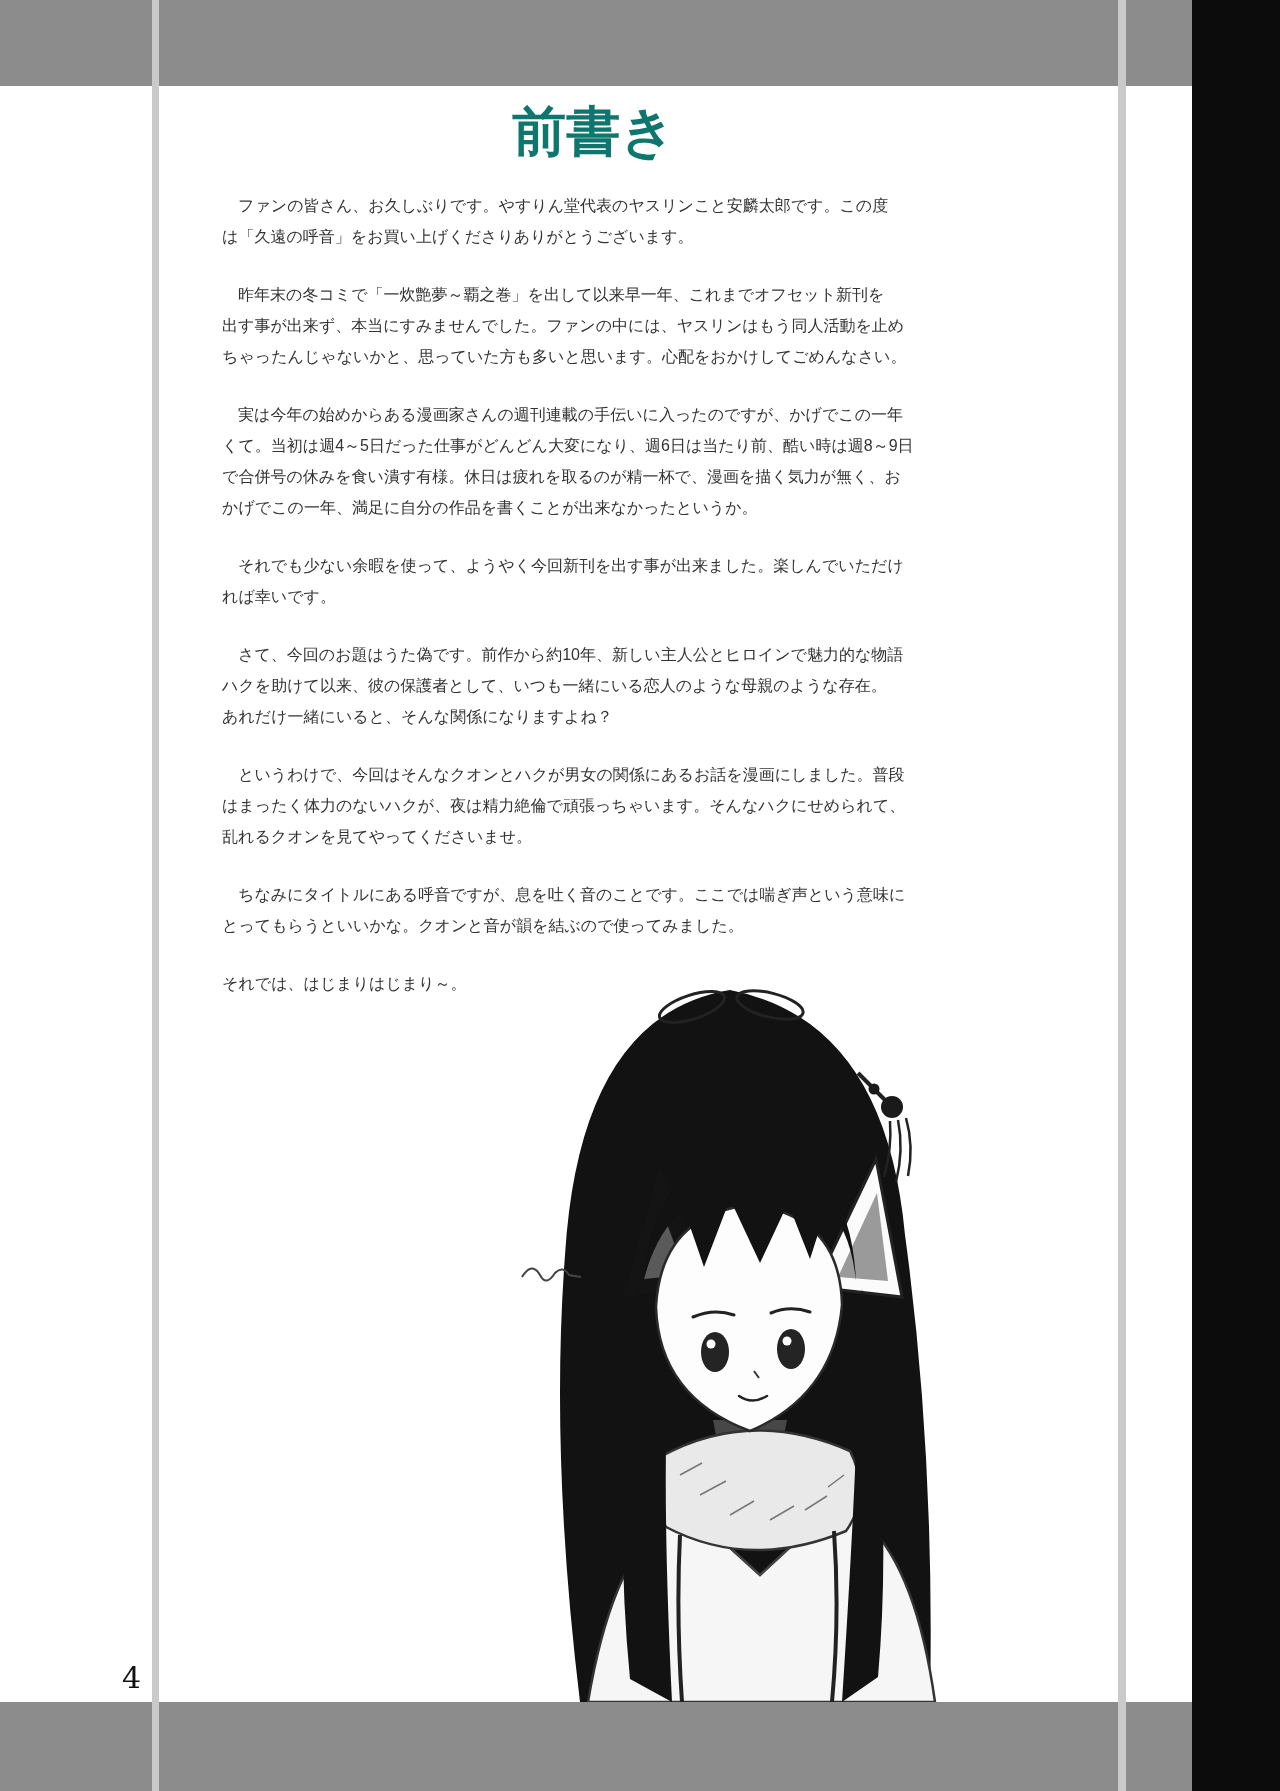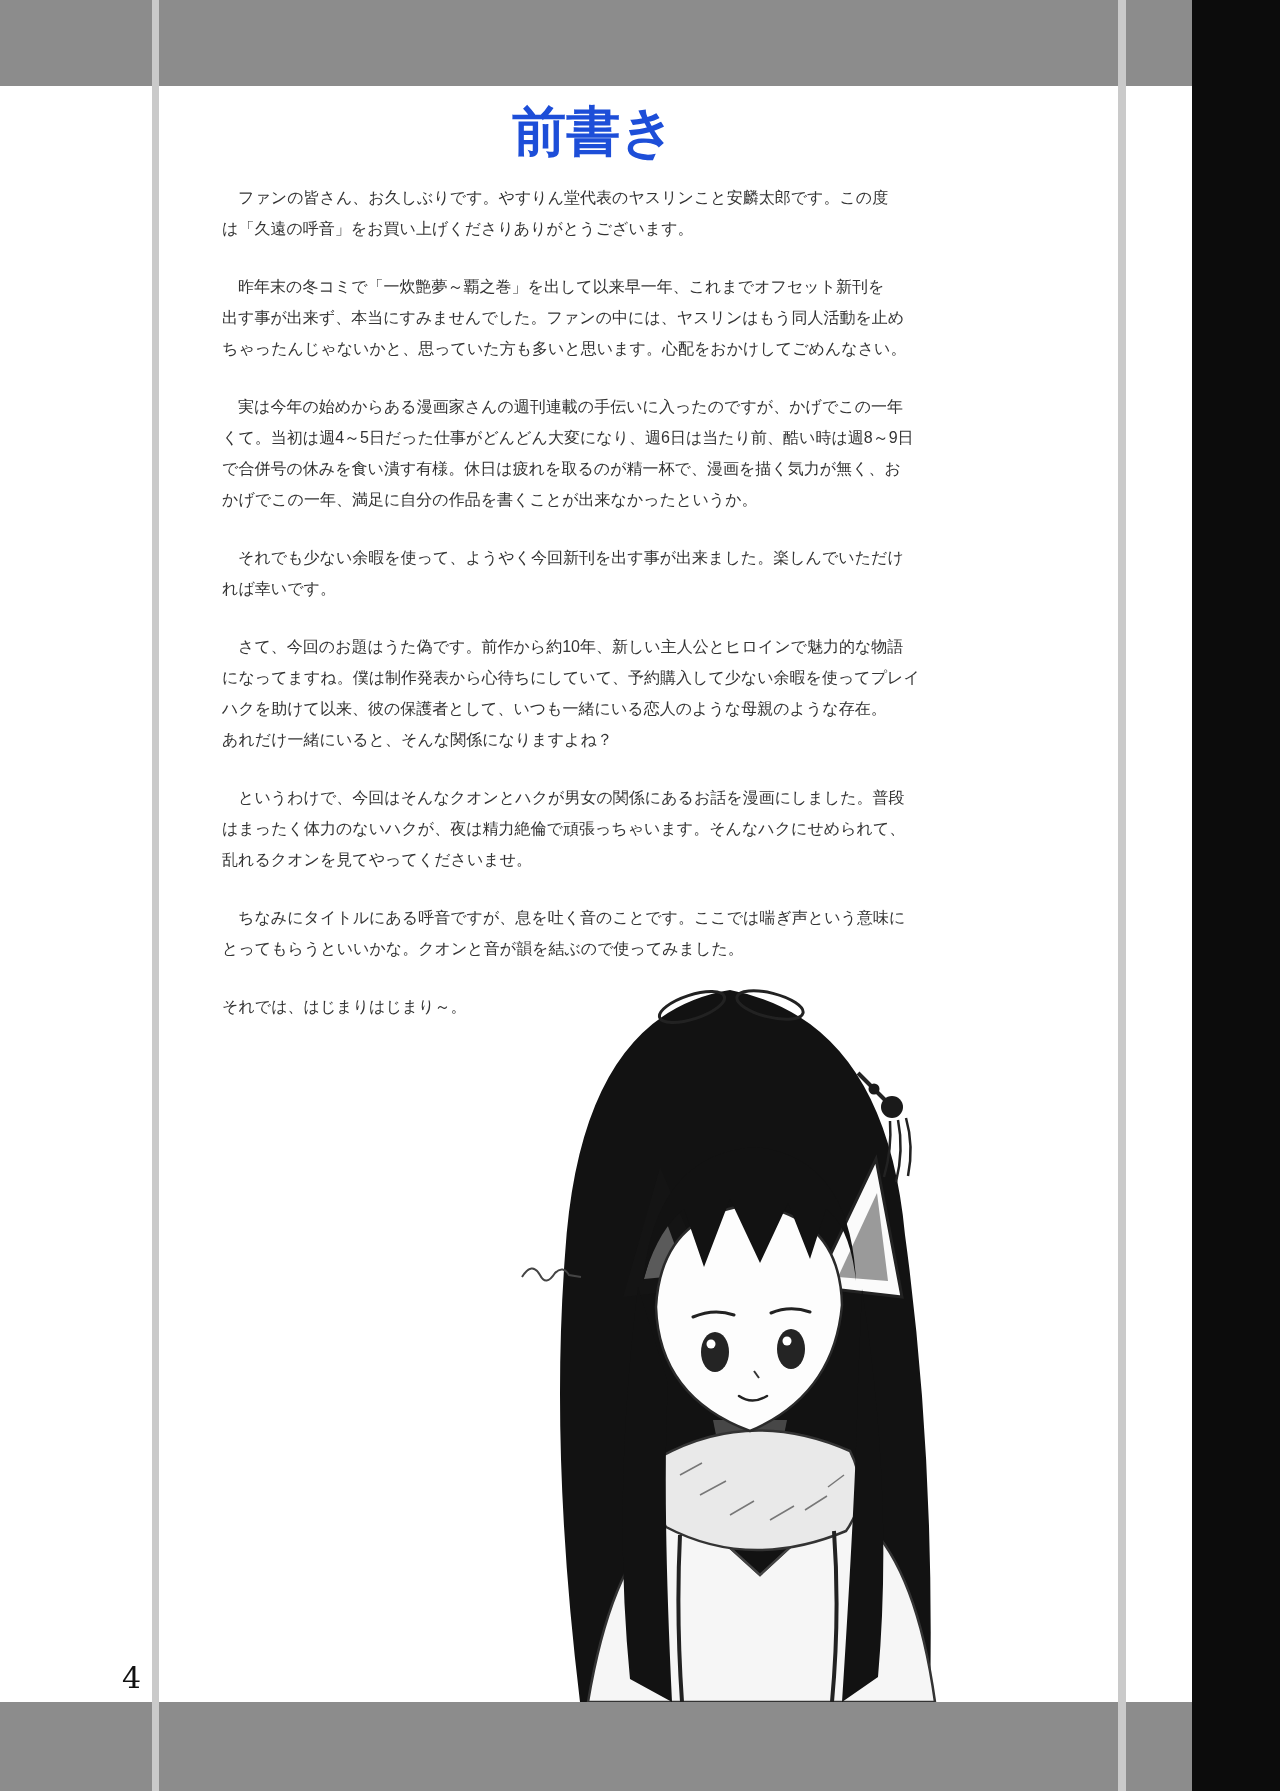--- a/index.html
+++ b/index.html
@@ -13,21 +13,21 @@
   .scan-band { position: absolute; left: 0; width: 1280px; background: #8c8c8c; }
   .scan-band.top { top: 0; height: 86px; }
   .scan-band.bottom { top: 1702px; height: 89px; }
   .crease { position: absolute; top: 0; height: 1791px; background: #cacaca; }
   .crease.left { left: 152px; width: 7px; }
   .crease.right { left: 1118px; width: 8px; }
   .spine-bar { position: absolute; left: 1192px; top: 0; width: 88px; height: 1791px; background: #0c0c0c; }
   .content { position: absolute; left: 222px; top: 96px; width: 744px; }
   .page-title {
     text-align: center; font-size: 54px; line-height: 70px;
-    font-weight: bold; color: #1d4ed8; margin: 0 0 16px 0;
+    font-weight: bold; color: #0f766e; margin: 0 0 24px 0;
   }
   .paragraph { margin: 0 0 27px 0; }
   .paragraph:last-child { margin-bottom: 8px; }
   .text-line {
     font-size: 16px; line-height: 31px; height: 31px;
     color: #333333; white-space: nowrap;
   }
   .page-number {
     position: absolute; left: 122px; top: 1660px;
     font-family: "DejaVu Serif", serif;
@@ -64,21 +64,20 @@
         <div class="text-line">くて。当初は週4～5日だった仕事がどんどん大変になり、週6日は当たり前、酷い時は週8～9日</div>
         <div class="text-line">で合併号の休みを食い潰す有様。休日は疲れを取るのが精一杯で、漫画を描く気力が無く、お</div>
         <div class="text-line">かげでこの一年、満足に自分の作品を書くことが出来なかったというか。</div>
       </div>
       <div class="paragraph">
         <div class="text-line">　それでも少ない余暇を使って、ようやく今回新刊を出す事が出来ました。楽しんでいただけ</div>
         <div class="text-line">れば幸いです。</div>
       </div>
       <div class="paragraph">
         <div class="text-line">　さて、今回のお題はうた偽です。前作から約10年、新しい主人公とヒロインで魅力的な物語</div>
-        <div class="text-line">になってますね。僕は制作発表から心待ちにしていて、予約購入して少ない余暇を使ってプレイ</div>
         <div class="text-line">ハクを助けて以来、彼の保護者として、いつも一緒にいる恋人のような母親のような存在。</div>
         <div class="text-line">あれだけ一緒にいると、そんな関係になりますよね？</div>
       </div>
       <div class="paragraph">
         <div class="text-line">　というわけで、今回はそんなクオンとハクが男女の関係にあるお話を漫画にしました。普段</div>
         <div class="text-line">はまったく体力のないハクが、夜は精力絶倫で頑張っちゃいます。そんなハクにせめられて、</div>
         <div class="text-line">乱れるクオンを見てやってくださいませ。</div>
       </div>
       <div class="paragraph">
         <div class="text-line">　ちなみにタイトルにある呼音ですが、息を吐く音のことです。ここでは喘ぎ声という意味に</div>

